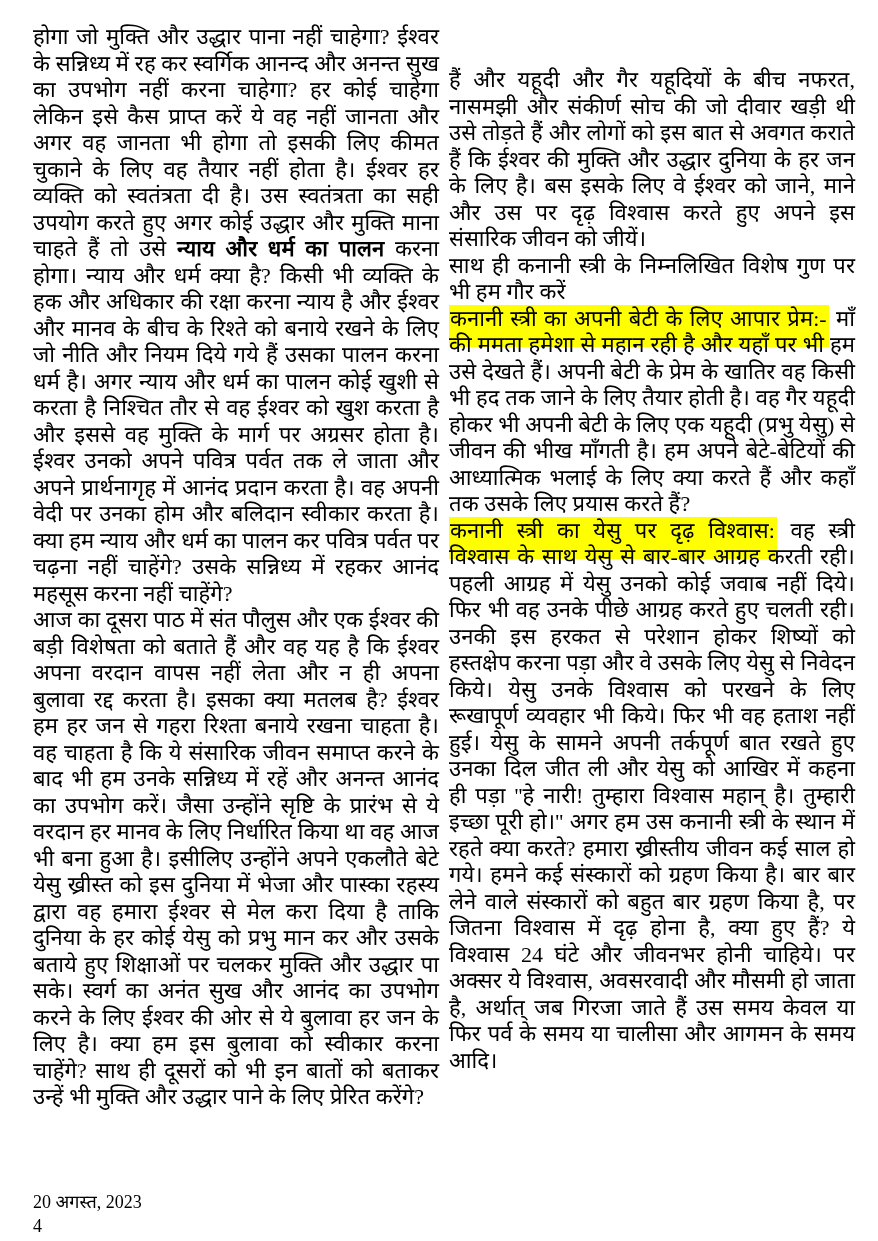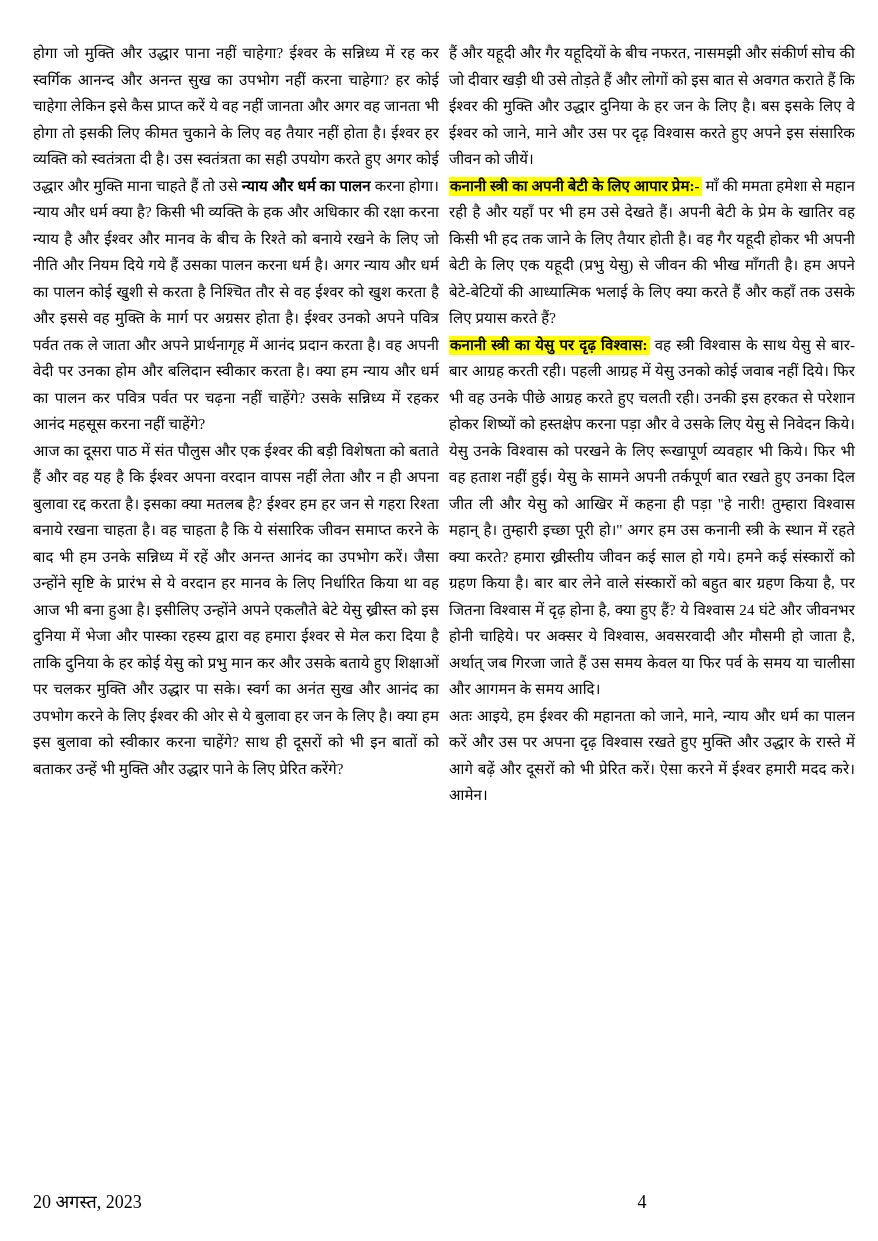--- a/index.html
+++ b/index.html
@@ -9,66 +9,67 @@
     position: relative;
     width: 878px;
     height: 1241px;
     background: var(--paper);
     color: var(--ink);
     font-family: "Liberation Serif", "DejaVu Serif", serif;
     overflow: hidden;
   }
   .col {
     position: absolute;
-    top: 40px;
+    top: 24px;
     width: 406px;
     text-align: justify;
-    font-size: 15px;
+    font-size: 22px;
     line-height: 26.5px;
     letter-spacing: 0.1px;
   }
   #col-left  { left: 33px; }
-  #col-right { left: 449px; }
+  #col-right { left: 449px; margin-top: 43px; }
   .col p { margin: 0; padding: 0; }
   .run-bold { font-weight: bold; }
   .run-hl {
     background: var(--hl);
-    font-weight: bold;
-    padding: 1px 2px 2px 1px;
+    font-weight: normal;
+    padding: 1px 2px 16px 1px;
     -webkit-box-decoration-break: clone;
     box-decoration-break: clone;
   }
   .footer {
     position: absolute;
     left: 33px;
     right: 33px;
     top: 1190px;
     display: flex;
     align-items: baseline;
     font-size: 18px;
     line-height: 24px;
+    flex-direction: column;
   }
   .footer .f-left   { flex: 1; text-align: left; }
   .footer .f-center { flex: 1; text-align: center; }
   .footer .f-right  { flex: 1; text-align: right; }
 </style>
 </head>
 <body>
 
 <div class="page">
 
   <div class="col" id="col-left">
       <p><span>होगा जो मुक्ति और उद्धार पाना नहीं चाहेगा? ईश्वर के सन्निध्य में रह कर स्वर्गिक आनन्द और अनन्त सुख का उपभोग नहीं करना चाहेगा? हर कोई चाहेगा लेकिन इसे कैस प्राप्त करें ये वह नहीं जानता और अगर वह जानता भी होगा तो इसकी लिए कीमत चुकाने के लिए वह तैयार नहीं होता है। ईश्वर हर व्यक्ति को स्वतंत्रता दी है। उस स्वतंत्रता का सही उपयोग करते हुए अगर कोई उद्धार और मुक्ति माना चाहते हैं तो उसे </span><span class="run-bold">न्याय और धर्म का पालन</span><span> करना होगा। न्याय और धर्म क्या है? किसी भी व्यक्ति के हक और अधिकार की रक्षा करना न्याय है और ईश्वर और मानव के बीच के रिश्ते को बनाये रखने के लिए जो नीति और नियम दिये गये हैं उसका पालन करना धर्म है। अगर न्याय और धर्म का पालन कोई खुशी से करता है निश्चित तौर से वह ईश्वर को खुश करता है और इससे वह मुक्ति के मार्ग पर अग्रसर होता है। ईश्वर उनको अपने पवित्र पर्वत तक ले जाता और अपने प्रार्थनागृह में आनंद प्रदान करता है। वह अपनी वेदी पर उनका होम और बलिदान स्वीकार करता है। क्या हम न्याय और धर्म का पालन कर पवित्र पर्वत पर चढ़ना नहीं चाहेंगे? उसके सन्निध्य में रहकर आनंद महसूस करना नहीं चाहेंगे?</span></p>
       <p><span>आज का दूसरा पाठ में संत पौलुस और एक ईश्वर की बड़ी विशेषता को बताते हैं और वह यह है कि ईश्वर अपना वरदान वापस नहीं लेता और न ही अपना बुलावा रद्द करता है। इसका क्या मतलब है? ईश्वर हम हर जन से गहरा रिश्ता बनाये रखना चाहता है। वह चाहता है कि ये संसारिक जीवन समाप्त करने के बाद भी हम उनके सन्निध्य में रहें और अनन्त आनंद का उपभोग करें। जैसा उन्होंने सृष्टि के प्रारंभ से ये वरदान हर मानव के लिए निर्धारित किया था वह आज भी बना हुआ है। इसीलिए उन्होंने अपने एकलौते बेटे येसु ख्रीस्त को इस दुनिया में भेजा और पास्का रहस्य द्वारा वह हमारा ईश्वर से मेल करा दिया है ताकि दुनिया के हर कोई येसु को प्रभु मान कर और उसके बताये हुए शिक्षाओं पर चलकर मुक्ति और उद्धार पा सके। स्वर्ग का अनंत सुख और आनंद का उपभोग करने के लिए ईश्वर की ओर से ये बुलावा हर जन के लिए है। क्या हम इस बुलावा को स्वीकार करना चाहेंगे? साथ ही दूसरों को भी इन बातों को बताकर उन्हें भी मुक्ति और उद्धार पाने के लिए प्रेरित करेंगे?</span></p>
     </div>
   <div class="col" id="col-right">
       <p><span>हैं और यहूदी और गैर यहूदियों के बीच नफरत, नासमझी और संकीर्ण सोच की जो दीवार खड़ी थी उसे तोड़ते हैं और लोगों को इस बात से अवगत कराते हैं कि ईश्वर की मुक्ति और उद्धार दुनिया के हर जन के लिए है। बस इसके लिए वे ईश्वर को जाने, माने और उस पर दृढ़ विश्वास करते हुए अपने इस संसारिक जीवन को जीयें।</span></p>
+      <p><span>साथ ही कनानी स्त्री के निम्नलिखित विशेष गुण पर भी हम गौर करें</span></p>
       <p><span class="run-hl">कनानी स्त्री का अपनी बेटी के लिए आपार प्रेम:-</span><span> माँ की ममता हमेशा से महान रही है और यहाँ पर भी हम उसे देखते हैं। अपनी बेटी के प्रेम के खातिर वह किसी भी हद तक जाने के लिए तैयार होती है। वह गैर यहूदी होकर भी अपनी बेटी के लिए एक यहूदी (प्रभु येसु) से जीवन की भीख माँगती है। हम अपने बेटे-बेटियों की आध्यात्मिक भलाई के लिए क्या करते हैं और कहाँ तक उसके लिए प्रयास करते हैं?</span></p>
       <p><span class="run-hl">कनानी स्त्री का येसु पर दृढ़ विश्वास:</span><span> वह स्त्री विश्वास के साथ येसु से बार-बार आग्रह करती रही। पहली आग्रह में येसु उनको कोई जवाब नहीं दिये। फिर भी वह उनके पीछे आग्रह करते हुए चलती रही। उनकी इस हरकत से परेशान होकर शिष्यों को हस्तक्षेप करना पड़ा और वे उसके लिए येसु से निवेदन किये। येसु उनके विश्वास को परखने के लिए रूखापूर्ण व्यवहार भी किये। फिर भी वह हताश नहीं हुई। येसु के सामने अपनी तर्कपूर्ण बात रखते हुए उनका दिल जीत ली और येसु को आखिर में कहना ही पड़ा ''हे नारी! तुम्हारा विश्वास महान् है। तुम्हारी इच्छा पूरी हो।'' अगर हम उस कनानी स्त्री के स्थान में रहते क्या करते? हमारा ख्रीस्तीय जीवन कई साल हो गये। हमने कई संस्कारों को ग्रहण किया है। बार बार लेने वाले संस्कारों को बहुत बार ग्रहण किया है, पर जितना विश्वास में दृढ़ होना है, क्या हुए हैं? ये विश्वास 24 घंटे और जीवनभर होनी चाहिये। पर अक्सर ये विश्वास, अवसरवादी और मौसमी हो जाता है, अर्थात् जब गिरजा जाते हैं उस समय केवल या फिर पर्व के समय या चालीसा और आगमन के समय आदि।</span></p>
-      <p><span>अतः आइये, हम ईश्वर की महानता को जाने, माने, न्याय और धर्म का पालन करें और उस पर अपना दृढ़ विश्वास रखते हुए मुक्ति और उद्धार के रास्ते में आगे बढ़ें और दूसरों को भी प्रेरित करें। ऐसा करने में ईश्वर हमारी मदद करे। आमेन।</span></p>
     </div>
 
   <div class="footer">
     <span class="f-left">20 अगस्त, 2023</span>
     <span class="f-center">4</span>
   </div>
 
 </div>
 
 </body></html>

